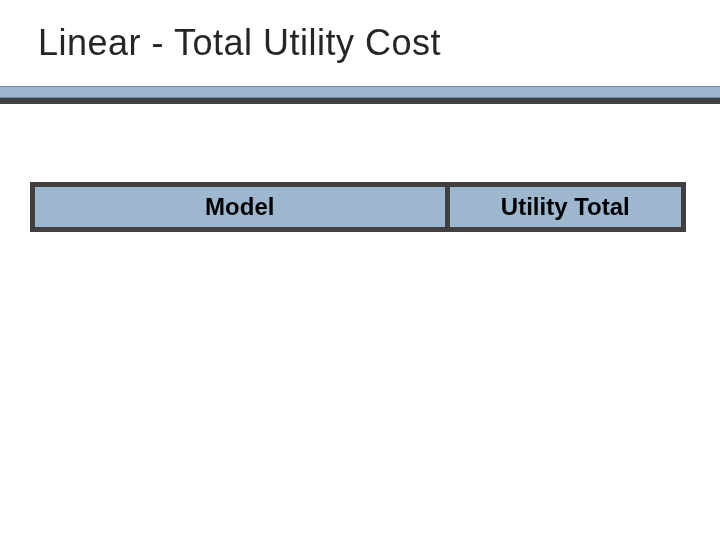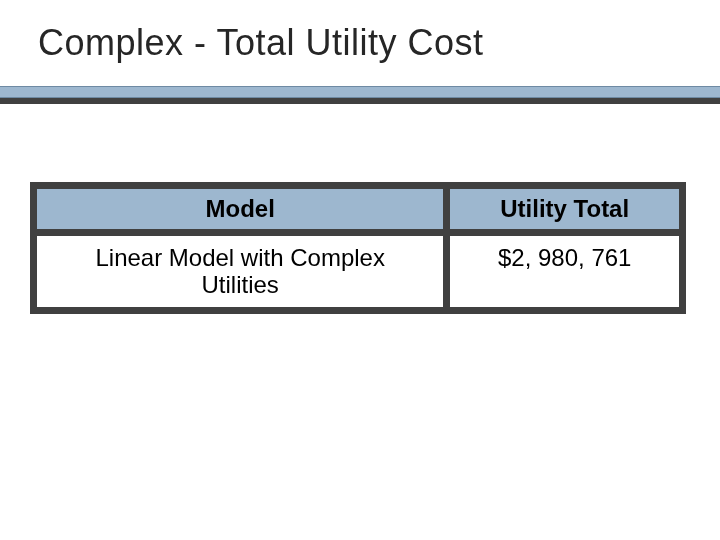--- a/index.html
+++ b/index.html
@@ -38,21 +38,21 @@
   .table {
     position: absolute;
     top: 182px;
     left: 30px;
     width: 656px;
     border: 1px solid #000;
     border-collapse: collapse;
     font-size: 24px;
   }
   .table th, .table td {
-    border: 7px solid #404040;
+    border: 5px solid #404040;
     vertical-align: middle;
     line-height: 1.15;
   }
   .table th {
     background: #9db7cf;
     font-weight: 700;
     text-align: center;
     padding: 6px 8px;
     height: 40px;
   }
@@ -63,33 +63,29 @@
     text-align: center;
     padding: 8px 20px;
     height: 60px;
   }
   .table td.model { text-align: center; }
   .table td.cost  { text-align: center; vertical-align: top; padding-top: 8px; }
 </style>
 </head>
 <body>
 
-<div class="title">Complex  - Total Utility Cost</div>
+<div class="title">Linear  - Total Utility Cost</div>
 
 <div class="divider-wrap">
   <div class="bar-top"></div>
   <div class="bar-bottom"></div>
 </div>
 
 <table class="table">
   <thead>
     <tr>
       <th class="col-model">Model</th>
       <th class="col-cost">Utility Total</th>
     </tr>
   </thead>
   <tbody>
-    <tr>
-      <td class="model">Linear Model with Complex Utilities</td>
-      <td class="cost">$2, 980, 761</td>
-    </tr>
   </tbody>
 </table>
 
 </body></html>

